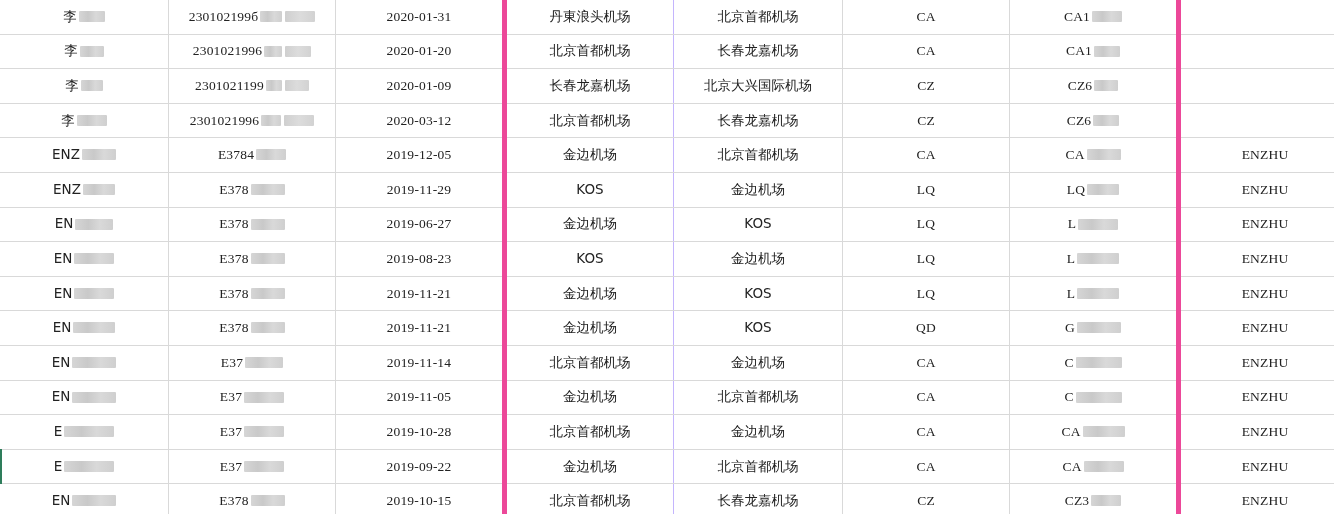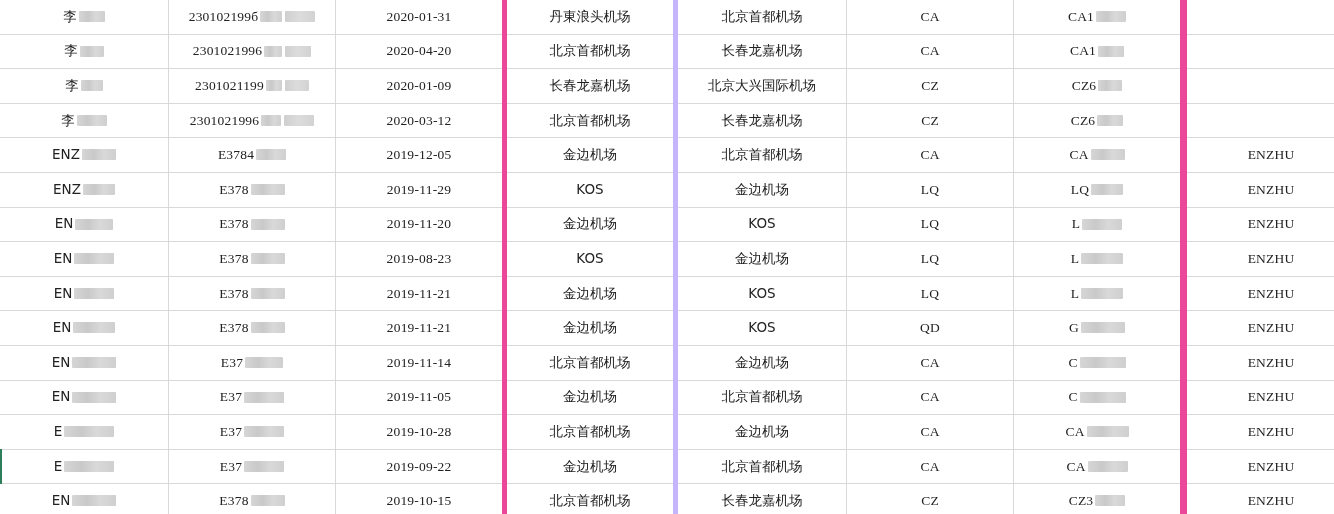--- a/index.html
+++ b/index.html
@@ -31,24 +31,24 @@
     text-align: center;
     vertical-align: middle;
     padding: 0;
     overflow: hidden;
     white-space: nowrap;
   }
   
   td.c0 { border-right: 1px solid #d9d9d9; width: 168px; }
   td.c1 { border-right: 1px solid #d9d9d9; width: 166px; }
   td.c2 { border-right: 5px solid #ec4899; width: 166px; }
-  td.c3 { border-right: 5px solid #c4b5fd; width: 166px; }
+  td.c3 { border-right: 1px solid #c4b5fd; width: 166px; }
   td.c4 { border-right: 1px solid #d9d9d9; width: 168px; }
   td.c5 { border-right: 1px solid #d9d9d9; width: 166px; }
-  td.c6 { border-right: 7px solid #ec4899; width: 166px; }
+  td.c6 { border-right: 5px solid #ec4899; width: 166px; }
   td.c7 { width: 168px; }
 
   .cn { font-family: "DejaVu Sans", "Liberation Sans", sans-serif; font-size: 13.5px; }
   .mono { font-family: "Liberation Serif", "DejaVu Serif", serif; font-size: 13.5px; letter-spacing: 0.2px; }
 
   
   .cellwrap {
     display: inline-flex;
     align-items: center;
     justify-content: center;
@@ -114,21 +114,21 @@
           <td class="c0"><span class="cellwrap cn">
               <span>李</span>
               <span class="redact" style="width: 24px;"></span>
             </span></td>
           <td class="c1"><span class="cellwrap mono">
               <span>2301021996</span>
               <span class="redact" style="width: 18px;"></span>
               <span class="redact b2" style="width: 26px;"></span>
             </span></td>
           <td class="c2"><span class="cellwrap mono">
-              <span>2020-04-20</span>
+              <span>2020-01-20</span>
             </span></td>
           <td class="c3"><span class="cellwrap cn">
               <span>北京首都机场</span>
             </span></td>
           <td class="c4"><span class="cellwrap cn">
               <span>长春龙嘉机场</span>
             </span></td>
           <td class="c5"><span class="cellwrap mono">
               <span>CA</span>
             </span></td>
@@ -255,21 +255,21 @@
         <tr>
           <td class="c0"><span class="cellwrap cn">
               <span>EN</span>
               <span class="redact" style="width: 38px;"></span>
             </span></td>
           <td class="c1"><span class="cellwrap mono">
               <span>E378</span>
               <span class="redact" style="width: 34px;"></span>
             </span></td>
           <td class="c2"><span class="cellwrap mono">
-              <span>2019-11-20</span>
+              <span>2019-06-27</span>
             </span></td>
           <td class="c3"><span class="cellwrap cn">
               <span>金边机场</span>
             </span></td>
           <td class="c4"><span class="cellwrap cn">
               <span>KOS</span>
             </span></td>
           <td class="c5"><span class="cellwrap mono">
               <span>LQ</span>
             </span></td>

